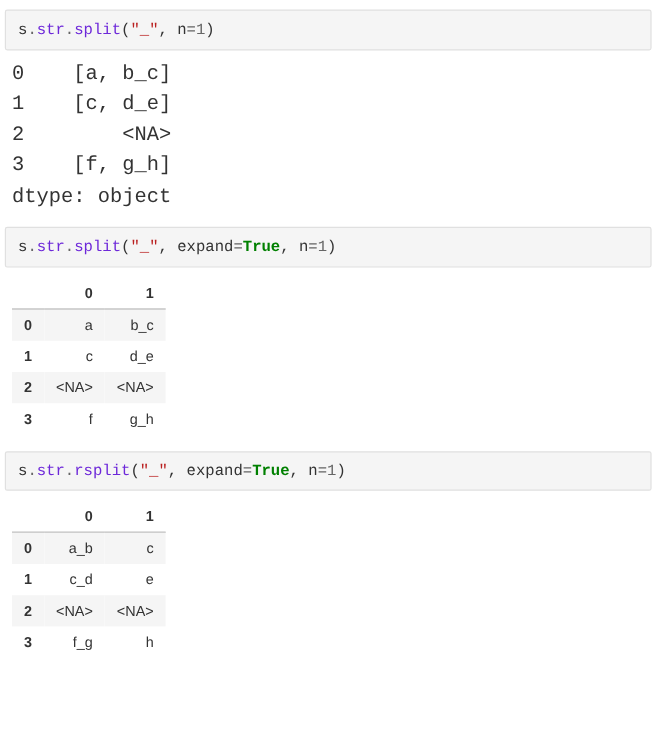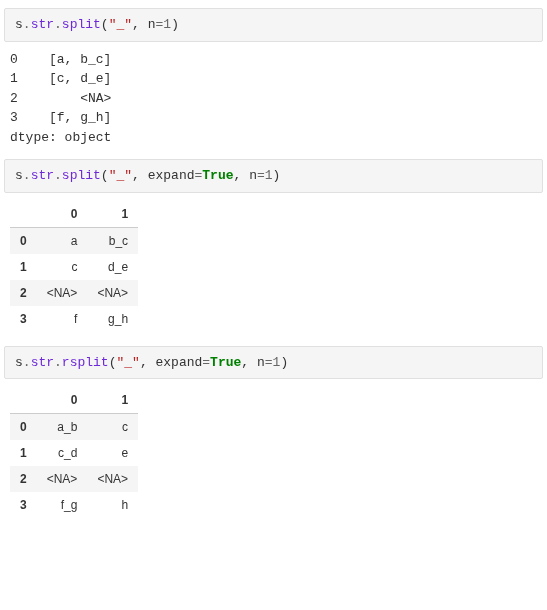--- a/index.html
+++ b/index.html
@@ -25,21 +25,21 @@
   .tok-name { color: #333; }
   .tok-op { color: #666; }
   .tok-attr { color: #6d28d9; }
   .tok-str { color: #ba2121; }
   .tok-kwarg { color: #333; }
   .tok-eq { color: #666; }
   .tok-kw { color: #008000; font-weight: bold; }
   .tok-num { color: #666; }
   pre.output {
     font-family: "SFMono-Regular", Consolas, "Liberation Mono", Menlo, monospace;
-    font-size: 13px;
+    font-size: 17px;
     line-height: 1.5;
     margin: 4px 0 12px 6px;
     white-space: pre;
     color: #333;
   }
   table.dataframe {
     border-collapse: collapse;
     border: none;
     margin: 6px 0 14px 6px;
     font-size: 12px;

